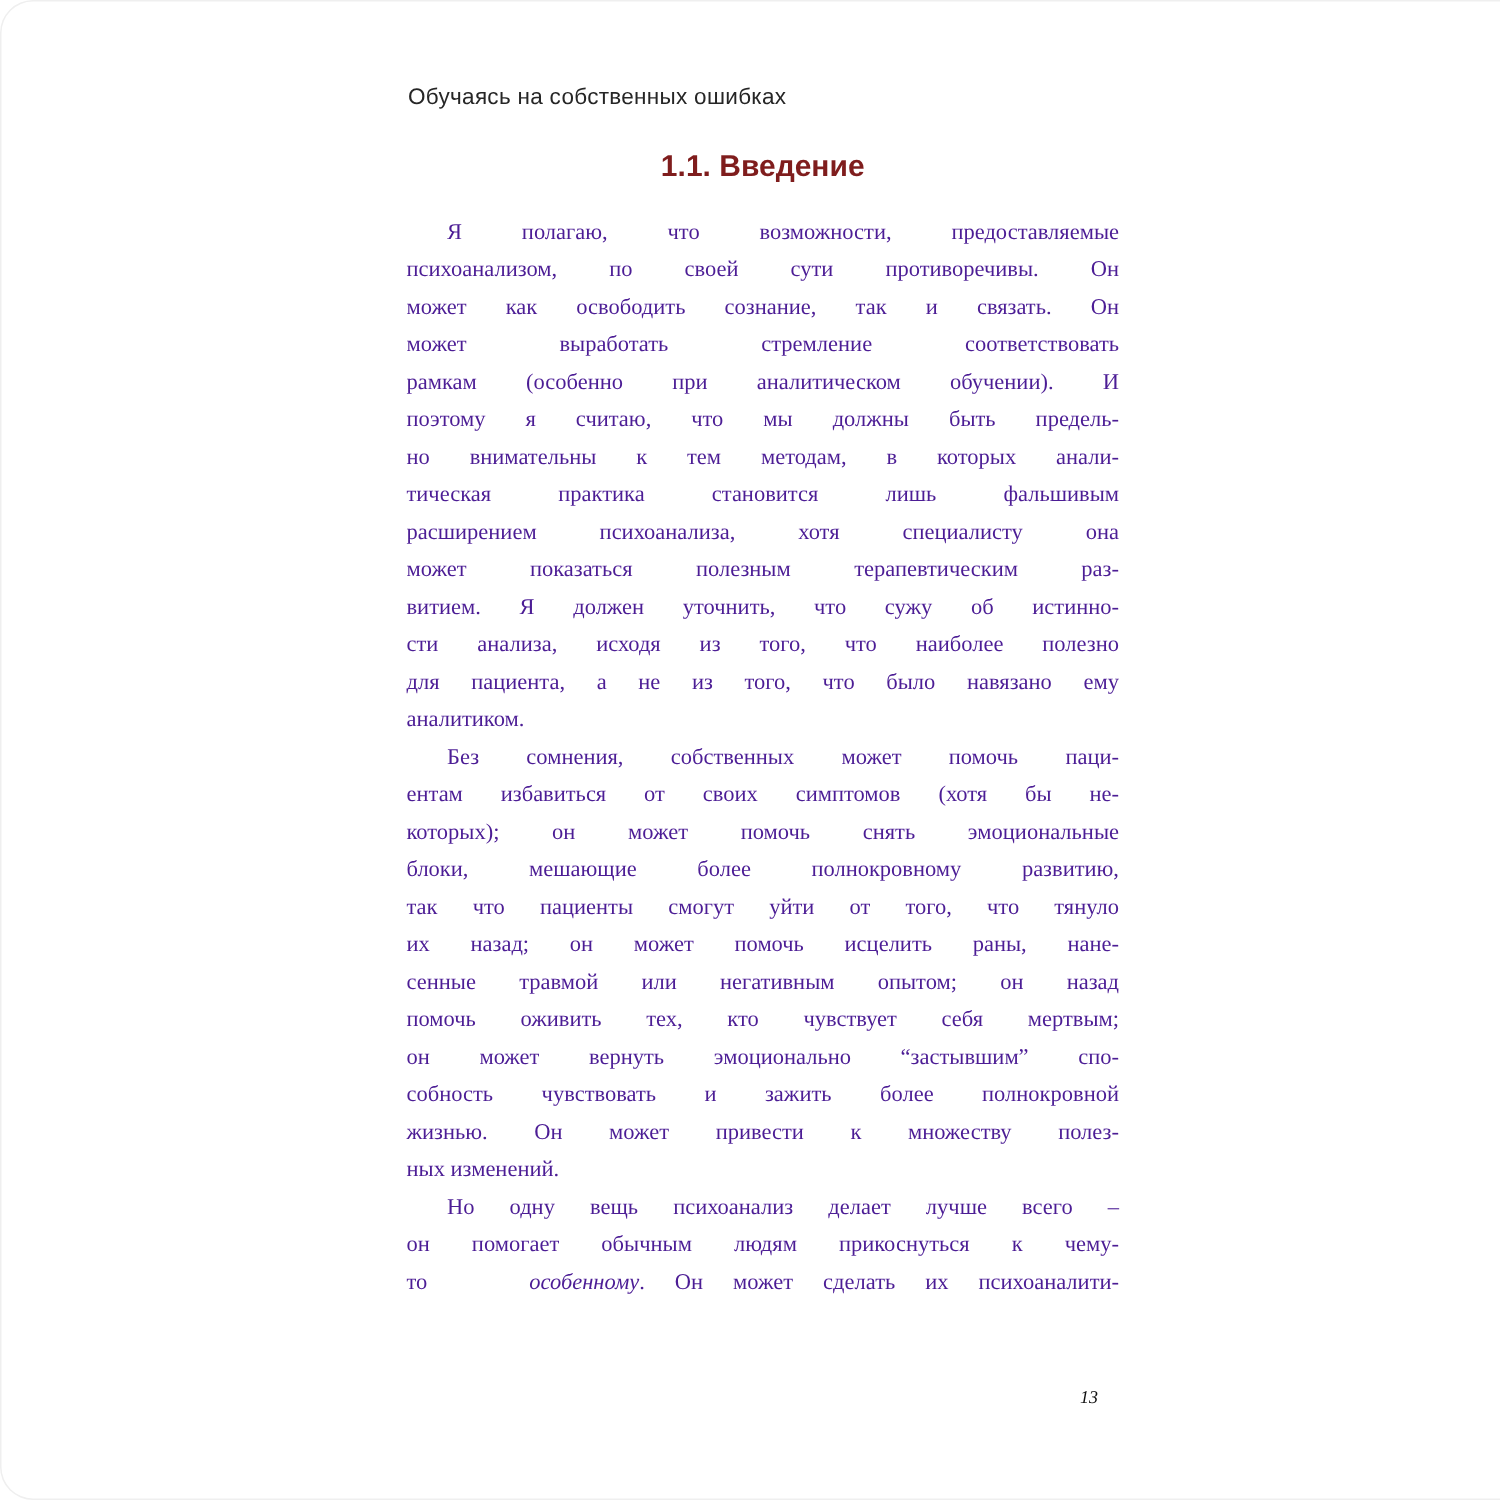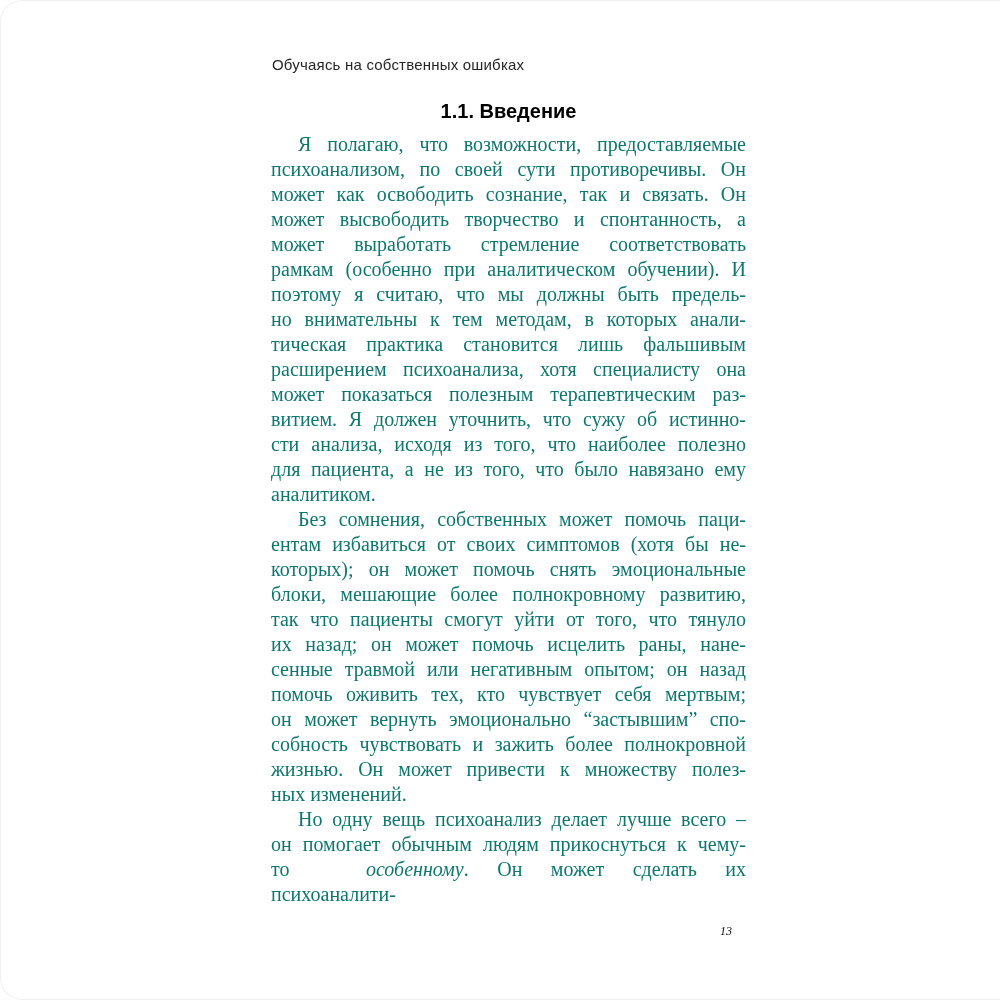--- a/index.html
+++ b/index.html
@@ -37,31 +37,31 @@
   .section-title {
     position: absolute;
     top: 100px;
     left: 0;
     width: 100%;
     margin: 0;
     text-align: center;
     font-family: "Liberation Sans", sans-serif;
     font-weight: bold;
     font-size: 20px;
-    color: #000000;
+    color: #7f1d1d;
   }
   .body-text {
     position: absolute;
-    top: 132px;
+    top: 143px;
     left: 0;
     width: 100%;
     font-family: "Liberation Serif", "DejaVu Serif", serif;
-    font-size: 20px;
+    font-size: 15px;
     line-height: 25px;
-    color: #0f766e;
+    color: #4c1d95;
   }
   .para { margin: 0; }
   .line {
     text-align: justify;
     text-align-last: justify;
   }
   .line.first { text-indent: 27px; }
   .line.para-end { text-align-last: left; }
   .line em {
     font-style: italic;
@@ -87,21 +87,20 @@
     <div class="running-header">Обучаясь на собственных ошибках</div>
 
     <h1 class="section-title">1.1. Введение</h1>
 
     <div class="body-text">
 
       <div class="para">
         <div class="line first">Я полагаю, что возможности, предоставляемые</div>
         <div class="line">психоанализом, по своей сути противоречивы. Он</div>
         <div class="line">может как освободить сознание, так и связать. Он</div>
-        <div class="line">может высвободить творчество и спонтанность, а</div>
         <div class="line">может выработать стремление соответствовать</div>
         <div class="line">рамкам (особенно при аналитическом обучении). И</div>
         <div class="line">поэтому я считаю, что мы должны быть предель-</div>
         <div class="line">но внимательны к тем методам, в которых анали-</div>
         <div class="line">тическая практика становится лишь фальшивым</div>
         <div class="line">расширением психоанализа, хотя специалисту она</div>
         <div class="line">может показаться полезным терапевтическим раз-</div>
         <div class="line">витием. Я должен уточнить, что сужу об истинно-</div>
         <div class="line">сти анализа, исходя из того, что наиболее полезно</div>
         <div class="line">для пациента, а не из того, что было навязано ему</div>

